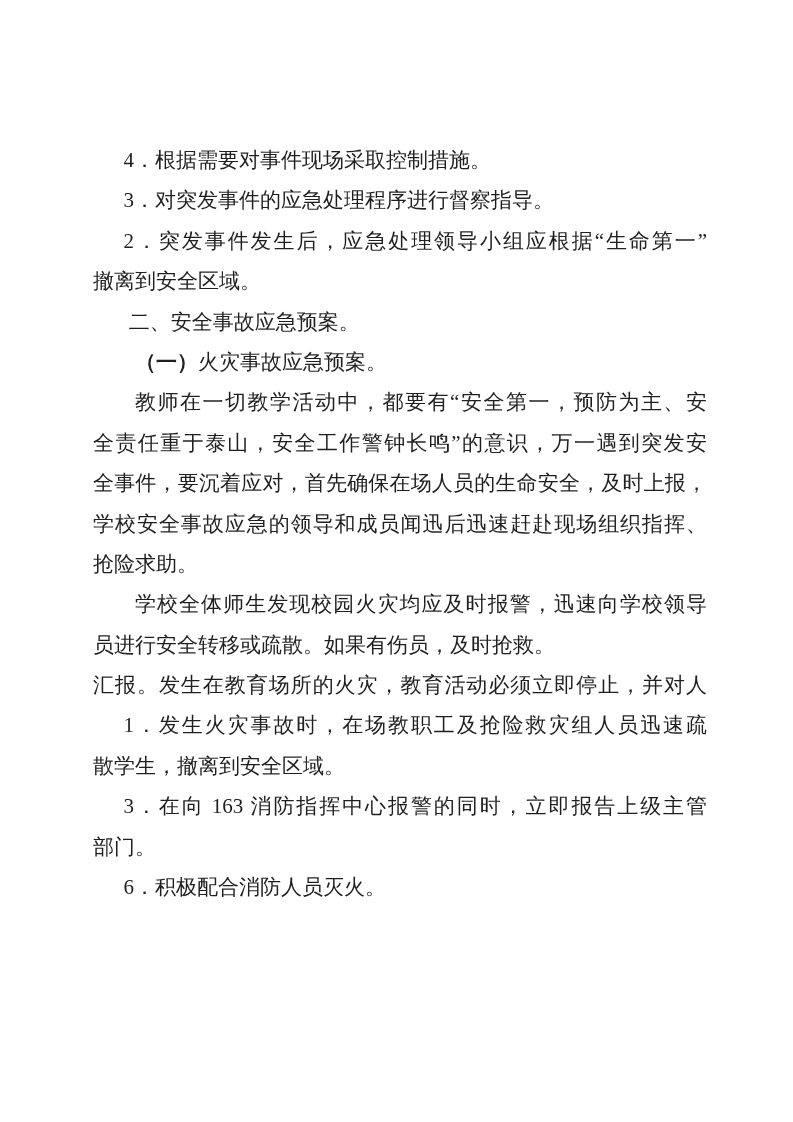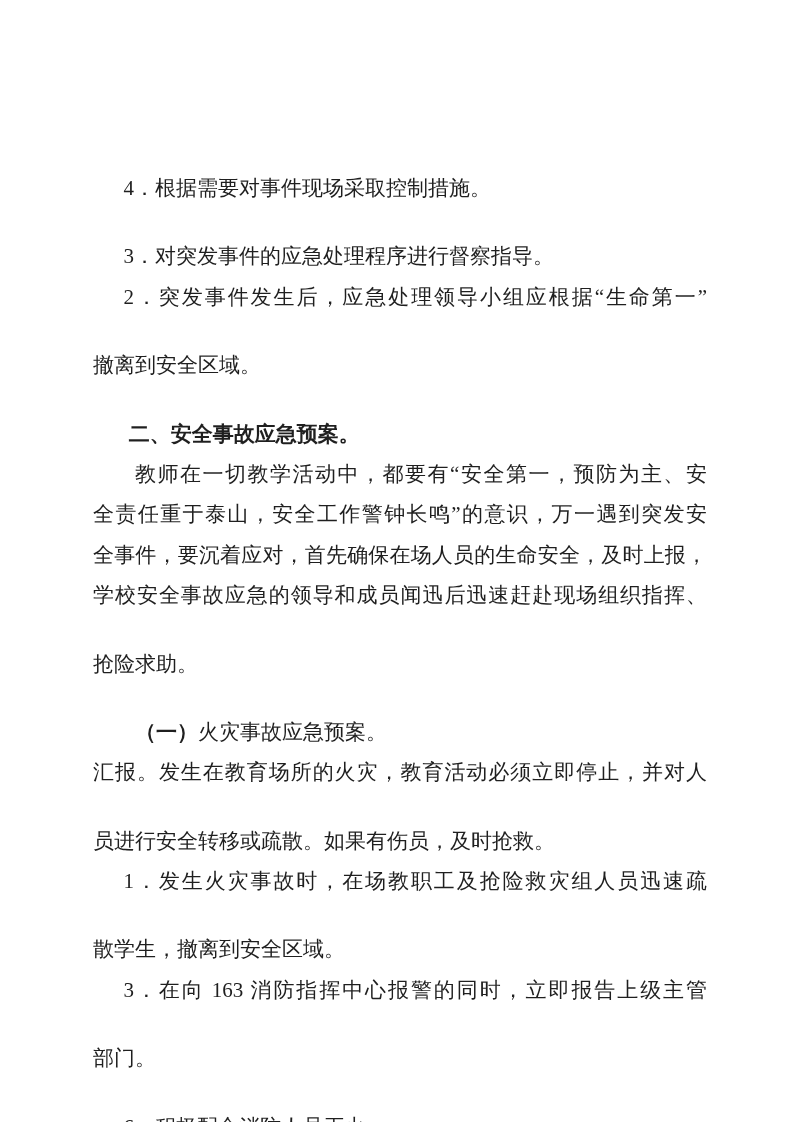--- a/index.html
+++ b/index.html
@@ -30,62 +30,62 @@
     display: block;
     text-align: justify;
     text-align-last: justify;
     text-justify: inter-character;
     overflow: hidden;
     max-height: 40.4px;
   }
   .line.last {
     text-align: left;
     text-align-last: left;
-    margin-top: 28px;
   }
   
   .body .line.first,
   .sub-heading .line.first { text-indent: 2em; }
   .list-item .line.first   { text-indent: 1.45em; }
   .heading .line.first     { text-indent: 1.7em; }
 
-  .heading .line { font-weight: bold; }
+  .heading .line { font-weight: normal; }
   .bold-prefix { font-weight: bold; }
 </style>
 </head>
 <body>
 
 <div class="page">
   <div class="text-block">
       <div class="para list-item">
         <span class="line first last">4．根据需要对事件现场采取控制措施。</span>
       </div>
       <div class="para list-item">
         <span class="line first last">3．对突发事件的应急处理程序进行督察指导。</span>
       </div>
       <div class="para list-item">
         <span class="line first">2．突发事件发生后，应急处理领导小组应根据“生命第一”</span>
         <span class="line last">撤离到安全区域。</span>
       </div>
       <div class="para heading">
         <span class="line first last">二、安全事故应急预案。</span>
       </div>
+      <div class="para sub-heading">
+        <span class="line first last"><span class="bold-prefix">（一）</span>火灾事故应急预案。</span>
+      </div>
       <div class="para body">
         <span class="line first">教师在一切教学活动中，都要有“安全第一，预防为主、安</span>
         <span class="line">全责任重于泰山，安全工作警钟长鸣”的意识，万一遇到突发安</span>
         <span class="line">全事件，要沉着应对，首先确保在场人员的生命安全，及时上报，</span>
         <span class="line">学校安全事故应急的领导和成员闻迅后迅速赶赴现场组织指挥、</span>
         <span class="line last">抢险求助。</span>
       </div>
-      <div class="para sub-heading">
-        <span class="line first last"><span class="bold-prefix">（一）</span>火灾事故应急预案。</span>
-      </div>
       <div class="para body">
+        <span class="line first">学校全体师生发现校园火灾均应及时报警，迅速向学校领导</span>
+        <span class="line last">员进行安全转移或疏散。如果有伤员，及时抢救。</span>
         <span class="line">汇报。发生在教育场所的火灾，教育活动必须立即停止，并对人</span>
-        <span class="line last">员进行安全转移或疏散。如果有伤员，及时抢救。</span>
       </div>
       <div class="para list-item">
         <span class="line first">1．发生火灾事故时，在场教职工及抢险救灾组人员迅速疏</span>
         <span class="line last">散学生，撤离到安全区域。</span>
       </div>
       <div class="para list-item">
         <span class="line first">3．在向 163 消防指挥中心报警的同时，立即报告上级主管</span>
         <span class="line last">部门。</span>
       </div>
       <div class="para list-item">

